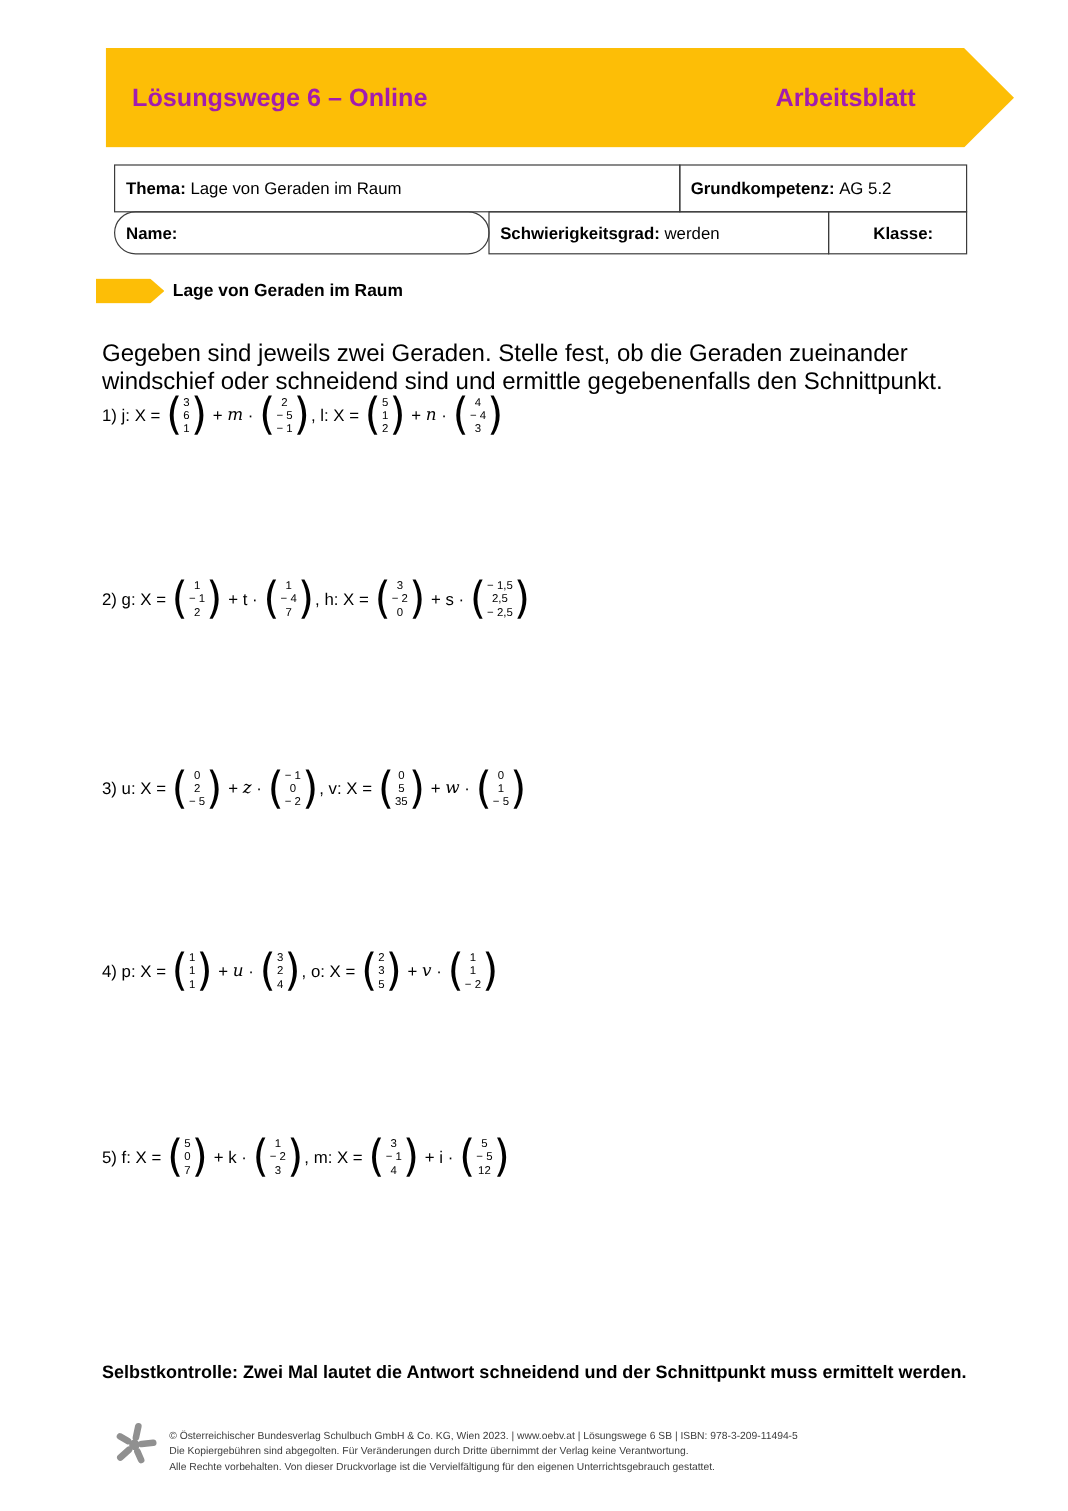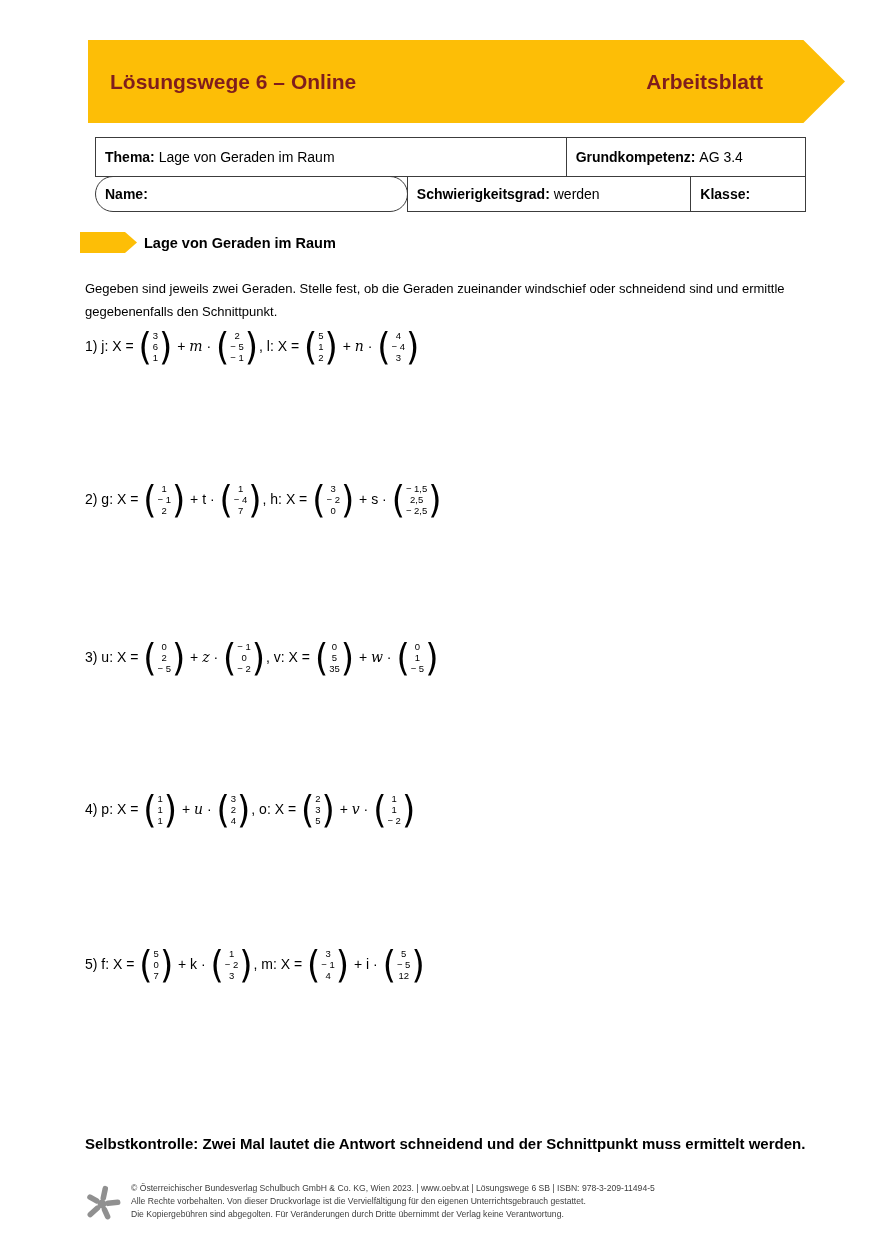--- a/index.html
+++ b/index.html
@@ -2,77 +2,77 @@
 <html><head>
 <meta charset="utf-8">
 <style>
   html,body{margin:0;padding:0;background:#fff;}
   .page{position:relative;width:890px;height:1259px;background:#fff;overflow:hidden;
         font-family:"Liberation Sans",sans-serif;color:#000;}
 
   
   .banner{position:absolute;left:88px;top:40px;width:757px;height:83px;
           clip-path:polygon(0 0,94.5% 0,100% 50%,94.5% 100%,0 100%);
-          display:flex;align-items:center;color:#7f1d1d;font-weight:bold;font-size:21px;}
+          display:flex;align-items:center;color:#a21caf;font-weight:bold;font-size:21px;}
   .banner-title{margin-left:22px;}
   .banner-type{position:absolute;right:82px;}
 
   
   .info-table{position:absolute;left:95px;top:137px;width:711px;font-size:14px;}
   .itr{display:flex;}
   .itr + .itr{margin-top:-1px;}
   .itc{border:1px solid #3c3c3c;box-sizing:border-box;display:flex;align-items:center;
        padding-left:9px;white-space:pre;}
   .itc + .itc{margin-left:-1px;}
   .r1 .itc{height:40px;}
   .r2 .itc{height:36px;}
   .c-thema{width:499px;} .c-gk{width:254px;}
-  .c-name{width:331px;border-radius:18px;} .c-schwierig{width:301px;} .c-klasse{width:122px;}
+  .c-name{width:331px;border-radius:18px;} .c-schwierig{width:301px;} .c-klasse{width:122px;justify-content:center;}
   .lbl{font-weight:bold;}
 
   
   .section-head{position:absolute;left:80px;top:232px;display:flex;align-items:center;
                 font-weight:bold;font-size:14.5px;}
   .arrow-shape{width:57px;height:21px;margin-right:7px;
                clip-path:polygon(0 0,79% 0,100% 50%,79% 100%,0 100%);}
 
   
   .instructions{position:absolute;left:85px;top:264px;width:748px;
-                font-size:13px;line-height:23px;}
+                font-size:20px;line-height:23px;}
   .selfcheck{position:absolute;left:85px;top:1120px;width:748px;font-size:15px;font-weight:bold;}
 
   
   .problem{position:absolute;left:85px;display:flex;align-items:center;
            font-size:14px;white-space:pre;}
   .param-it{font-family:"DejaVu Serif",serif;font-style:italic;}
   .vec{display:inline-flex;align-items:center;margin:0 1px;}
   .vec .paren{font-size:34px;font-weight:400;line-height:36px;
               font-family:"DejaVu Sans",sans-serif;transform:scaleY(1.08);}
   .vec .vcol{display:inline-flex;flex-direction:column;align-items:center;
              font-size:9.5px;line-height:11px;padding:0 1px;}
 
   
-  .footer{position:absolute;left:83px;top:1182px;display:flex;align-items:flex-start;}
+  .footer{position:absolute;left:93px;top:1182px;display:flex;align-items:flex-end;}
   .logo-box{width:40px;margin-right:8px;margin-top:2px;}
   .footer-lines{font-size:8.6px;line-height:13px;color:#3d3d3d;}
 </style>
 </head>
 <body>
 
 <div class="page">
 
   <div class="banner" style="background: rgb(253, 190, 6);">
     <span class="banner-title">Lösungswege 6 – Online</span>
     <span class="banner-type">Arbeitsblatt</span>
   </div>
 
   <div class="info-table">
     <div class="itr r1">
       <div class="itc c-thema"><span class="lbl">Thema:</span><span> </span><span>Lage von Geraden im Raum</span></div>
-      <div class="itc c-gk"><span class="lbl">Grundkompetenz:</span><span> </span><span>AG 3.4</span></div>
+      <div class="itc c-gk"><span class="lbl">Grundkompetenz:</span><span> </span><span>AG 5.2</span></div>
     </div>
     <div class="itr r2">
       <div class="itc c-name"><span class="lbl">Name:</span></div>
       <div class="itc c-schwierig"><span class="lbl">Schwierigkeitsgrad:</span><span> </span><span>werden</span></div>
       <div class="itc c-klasse"><span class="lbl">Klasse:</span></div>
     </div>
   </div>
 
   <div class="section-head">
     <span class="arrow-shape" style="background: rgb(253, 190, 6);"></span>
@@ -99,18 +99,18 @@
           <rect x="17.1" y="0.5" width="5.8" height="16" rx="2.9"></rect>
           <rect x="17.1" y="0.5" width="5.8" height="16" rx="2.9" transform="rotate(72 20 20)"></rect>
           <rect x="17.1" y="2.5" width="5.8" height="14" rx="2.9" transform="rotate(144 20 20)"></rect>
           <rect x="17.1" y="0.5" width="5.8" height="16" rx="2.9" transform="rotate(216 20 20)"></rect>
           <rect x="17.1" y="2.5" width="5.8" height="14" rx="2.9" transform="rotate(288 20 20)"></rect>
         </g>
       </svg>
     </div>
     <div class="footer-lines">
       <div>© Österreichischer Bundesverlag Schulbuch GmbH &amp; Co. KG, Wien 2023. | www.oebv.at | Lösungswege 6 SB | ISBN: 978-3-209-11494-5</div>
+      <div>Die Kopiergebühren sind abgegolten. Für Veränderungen durch Dritte übernimmt der Verlag keine Verantwortung.</div>
       <div>Alle Rechte vorbehalten. Von dieser Druckvorlage ist die Vervielfältigung für den eigenen Unterrichtsgebrauch gestattet.</div>
-      <div>Die Kopiergebühren sind abgegolten. Für Veränderungen durch Dritte übernimmt der Verlag keine Verantwortung.</div>
     </div>
   </div>
 
 </div>
 
 </body></html>

